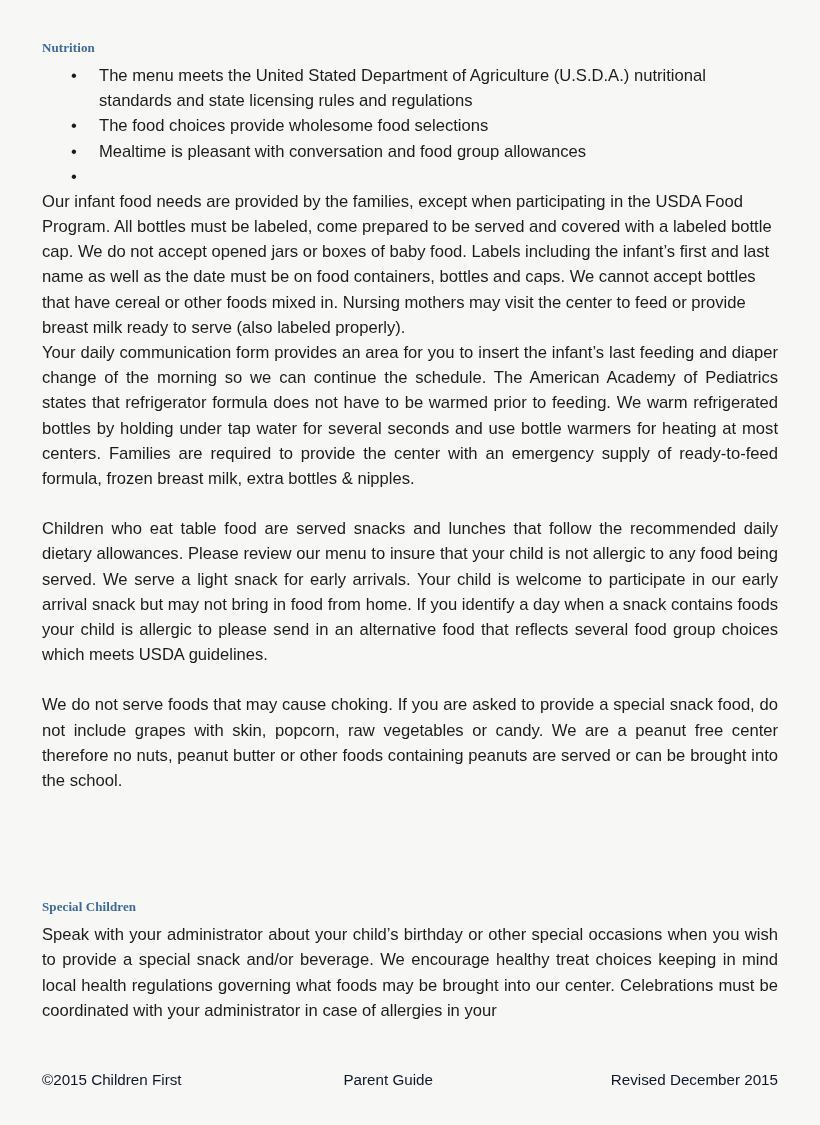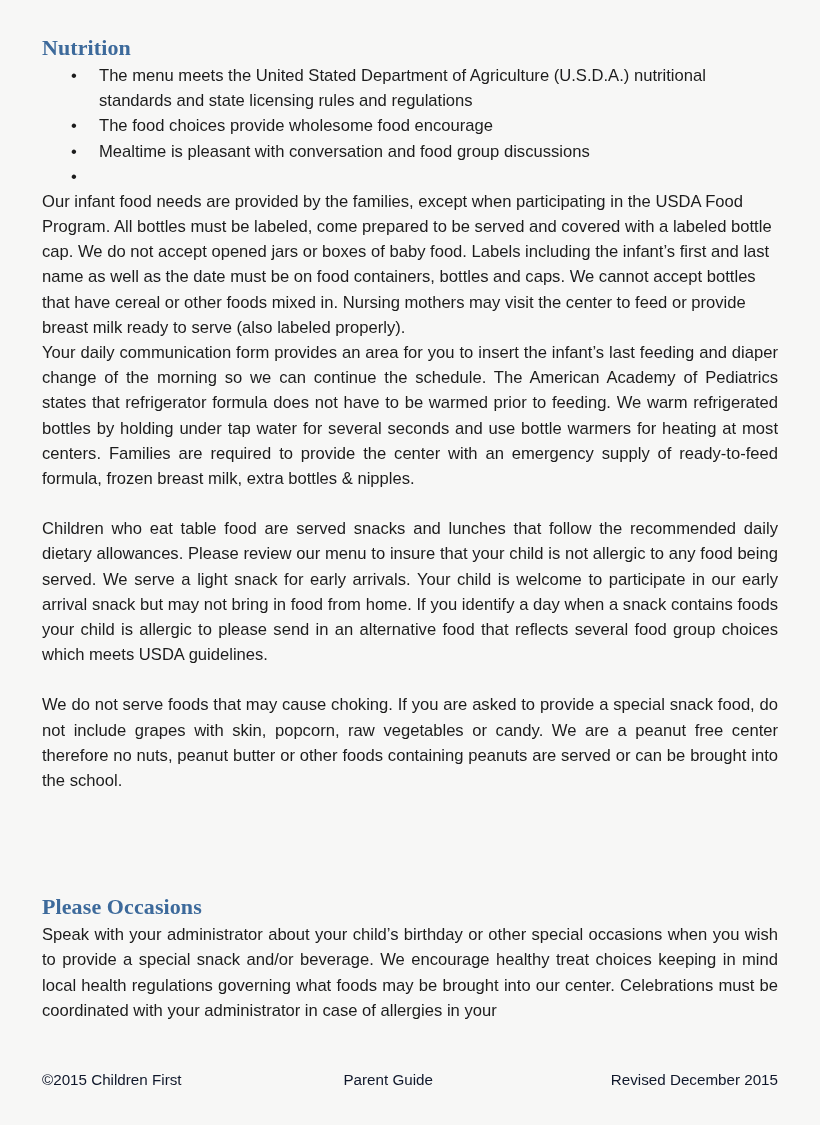--- a/index.html
+++ b/index.html
@@ -21,21 +21,21 @@
     box-sizing: border-box;
     padding: 36px 42px 0 42px;
     background: #f7f7f6;
   }
   .content {
     width: 736px;
   }
   h2.section-heading {
     font-family: "Liberation Serif", "DejaVu Serif", serif;
     font-weight: bold;
-    font-size: 22px;
+    font-size: 13px;
     line-height: 24px;
     color: #3d6a9b;
     margin: 0 0 3px 0;
     letter-spacing: 0.1px;
   }
   p.body-text {
     font-size: 16.6px;
     line-height: 25.2px;
     margin: 0;
     color: #1c1c1c;
@@ -107,25 +107,25 @@
     <h2 class="section-heading">Nutrition</h2>
 
 
     <ul class="goal-list">
       <li>
         <span class="bullet-dot">•</span>
         <span>The menu meets the United Stated Department of Agriculture (U.S.D.A.) nutritional standards and state licensing rules and regulations</span>
       </li>
       <li>
         <span class="bullet-dot">•</span>
-        <span>The food choices provide wholesome food encourage</span>
+        <span>The food choices provide wholesome food selections</span>
       </li>
       <li>
         <span class="bullet-dot">•</span>
-        <span>Mealtime is pleasant with conversation and food group discussions</span>
+        <span>Mealtime is pleasant with conversation and food group allowances</span>
       </li>
       <li>
         <span class="bullet-dot">•</span>
       </li>
     </ul>
 
     <div class="para-gap"></div>
 
     <p class="body-text left">Our infant food needs are provided by the families, except when participating in the USDA Food Program. All bottles must be labeled, come prepared to be served and covered with a labeled bottle cap. We do not accept opened jars or boxes of baby food. Labels including the infant’s first and last name as well as the date must be on food containers, bottles and caps. We cannot accept bottles that have cereal or other foods mixed in. Nursing mothers may visit the center to feed or provide breast milk ready to serve (also labeled properly).</p>
 
@@ -140,21 +140,21 @@
     <p class="body-text justify">We do not serve foods that may cause choking. If you are asked to provide a special snack food, do not include grapes with skin, popcorn, raw vegetables or candy. We are a peanut free center therefore no nuts, peanut butter or other foods containing peanuts are served or can be brought into the school.</p>
 
     <div class="para-gap"></div>
 
 
     <div class="para-gap"></div>
 
 
     <div class="heading-gap"></div>
 
-    <h2 class="section-heading">Please Occasions</h2>
+    <h2 class="section-heading">Special Children</h2>
 
     <p class="body-text justify">Speak with your administrator about your child’s birthday or other special occasions when you wish to provide a special snack and/or beverage. We encourage healthy treat choices keeping in mind local health regulations governing what foods may be brought into our center. Celebrations must be coordinated with your administrator in case of allergies in your</p>
 
   </div>
 
   <div class="footer">
     <div class="f-left">©2015 Children First</div>
     <div class="f-center">Parent Guide</div>
     <div class="f-right">Revised December 2015</div>
   </div>

